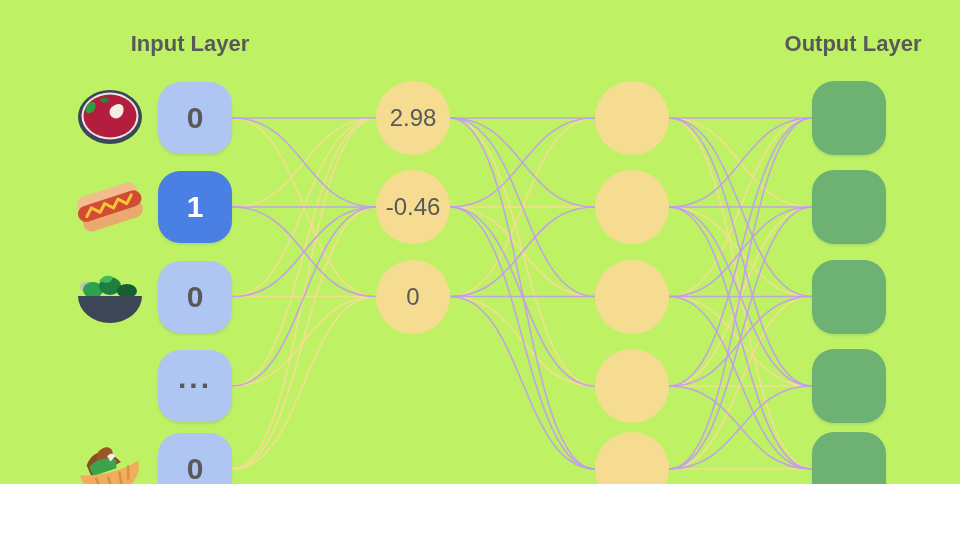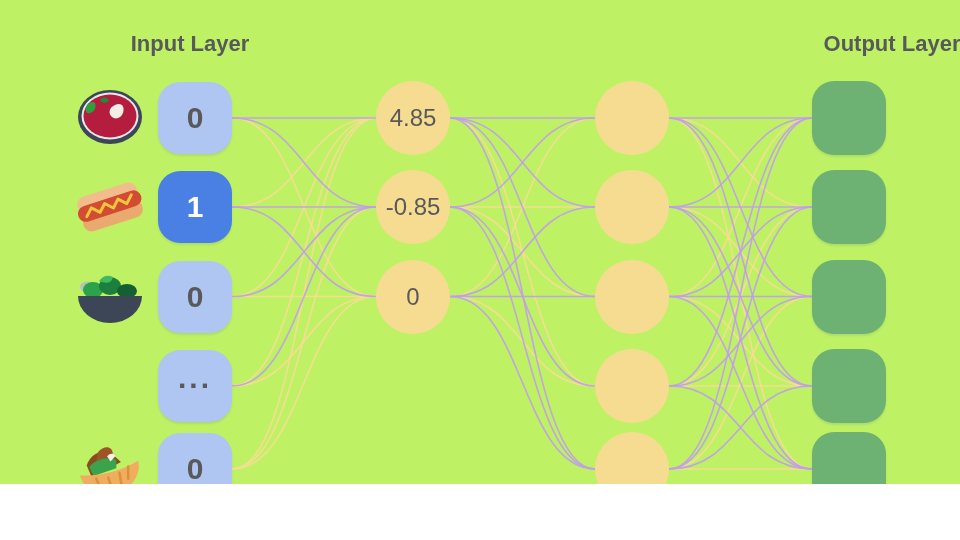--- a/index.html
+++ b/index.html
@@ -71,21 +71,21 @@
       <path d="M 669 296.5 C 740.5 296.5, 740.5 296.5, 812 296.5" fill="none" stroke="#c29bef" stroke-width="1.6" stroke-opacity="0.9"></path>
       <path d="M 669 296.5 C 740.5 296.5, 740.5 469, 812 469" fill="none" stroke="#c29bef" stroke-width="1.6" stroke-opacity="0.9"></path>
       <path d="M 669 386 C 740.5 386, 740.5 118, 812 118" fill="none" stroke="#c29bef" stroke-width="1.6" stroke-opacity="0.9"></path>
       <path d="M 669 386 C 740.5 386, 740.5 296.5, 812 296.5" fill="none" stroke="#c29bef" stroke-width="1.6" stroke-opacity="0.9"></path>
       <path d="M 669 386 C 740.5 386, 740.5 469, 812 469" fill="none" stroke="#c29bef" stroke-width="1.6" stroke-opacity="0.9"></path>
       <path d="M 669 469 C 740.5 469, 740.5 118, 812 118" fill="none" stroke="#c29bef" stroke-width="1.6" stroke-opacity="0.9"></path>
       <path d="M 669 469 C 740.5 469, 740.5 207, 812 207" fill="none" stroke="#c29bef" stroke-width="1.6" stroke-opacity="0.9"></path>
       <path d="M 669 469 C 740.5 469, 740.5 386, 812 386" fill="none" stroke="#c29bef" stroke-width="1.6" stroke-opacity="0.9"></path>
     </svg>
   <div class="title" id="t-input" style="left: 190px; color: rgb(88, 89, 91);">Input Layer</div>
-  <div class="title" id="t-output" style="left: 892px; color: rgb(88, 89, 91); text-align: right;">Output Layer</div>
+  <div class="title" id="t-output" style="left: 853px; color: rgb(88, 89, 91); text-align: right;">Output Layer</div>
   <div id="nodes">
       <div class="icon" style="left: 71px; top: 87px; width: 78px; height: 62px;">
         <svg width="70" height="60" viewBox="0 0 70 60">
           <ellipse cx="35" cy="29" rx="32" ry="27" fill="#3c4656"></ellipse>
           <ellipse cx="35" cy="28" rx="28.5" ry="23.5" fill="#e9e9eb"></ellipse>
           <ellipse cx="35" cy="28" rx="26.5" ry="21.5" fill="#b51d3e"></ellipse>
           <path d="M40 17 c7 -3 10 2 8 8 c-2 6 -9 7 -12 3 c-3 -4 -1 -9 4 -11 z" fill="#f4efe6"></path>
           <path d="M18 14 c-7 1 -9 7 -6 11 c6 1 10 -4 8 -10 z" fill="#2f9e3f"></path>
           <path d="M25 12 c3 -4 8 -3 9 1 c-3 3 -8 2 -9 -1 z" fill="#27883a"></path>
         </svg>
@@ -131,24 +131,24 @@
             <path d="M36 18 c4 -3 8 -1 8 2 l-6 4 z" fill="#f4f0e6"></path>
             <path d="M5 30 a30 26 0 0 0 60 0 q-30 9 -60 0 z" fill="#f0ad5f"></path>
             <path d="M20 37 l2 13 M32 39 l1 14 M44 37 l-1 13 M54 33 l-3 12" stroke="#d9913c" stroke-width="2.5" stroke-linecap="round" fill="none"></path>
           </g>
         </svg>
       </div>
       <div class="node box" style="left: 158px; top: 433px; width: 74px; height: 72px; background: rgb(174, 198, 241);">
         <span class="lbl" style="color: rgb(89, 89, 89);">0</span>
       </div>
       <div class="node circle" style="left: 376px; top: 81px; width: 74px; height: 74px; background: rgb(246, 220, 145);">
-        <span class="lbl" style="color: rgb(89, 89, 89);">4.85</span>
+        <span class="lbl" style="color: rgb(89, 89, 89);">2.98</span>
       </div>
       <div class="node circle" style="left: 376px; top: 170px; width: 74px; height: 74px; background: rgb(246, 220, 145);">
-        <span class="lbl" style="color: rgb(89, 89, 89);">-0.85</span>
+        <span class="lbl" style="color: rgb(89, 89, 89);">-0.46</span>
       </div>
       <div class="node circle" style="left: 376px; top: 259.5px; width: 74px; height: 74px; background: rgb(246, 220, 145);">
         <span class="lbl" style="color: rgb(89, 89, 89);">0</span>
       </div>
       <div class="node circle" style="left: 595px; top: 81px; width: 74px; height: 74px; background: rgb(246, 220, 145);"></div>
       <div class="node circle" style="left: 595px; top: 170px; width: 74px; height: 74px; background: rgb(246, 220, 145);"></div>
       <div class="node circle" style="left: 595px; top: 259.5px; width: 74px; height: 74px; background: rgb(246, 220, 145);"></div>
       <div class="node circle" style="left: 595px; top: 349px; width: 74px; height: 74px; background: rgb(246, 220, 145);"></div>
       <div class="node circle" style="left: 595px; top: 432px; width: 74px; height: 74px; background: rgb(246, 220, 145);"></div>
       <div class="node box" style="left: 812px; top: 81px; width: 74px; height: 74px; background: rgb(109, 177, 115);"></div>

